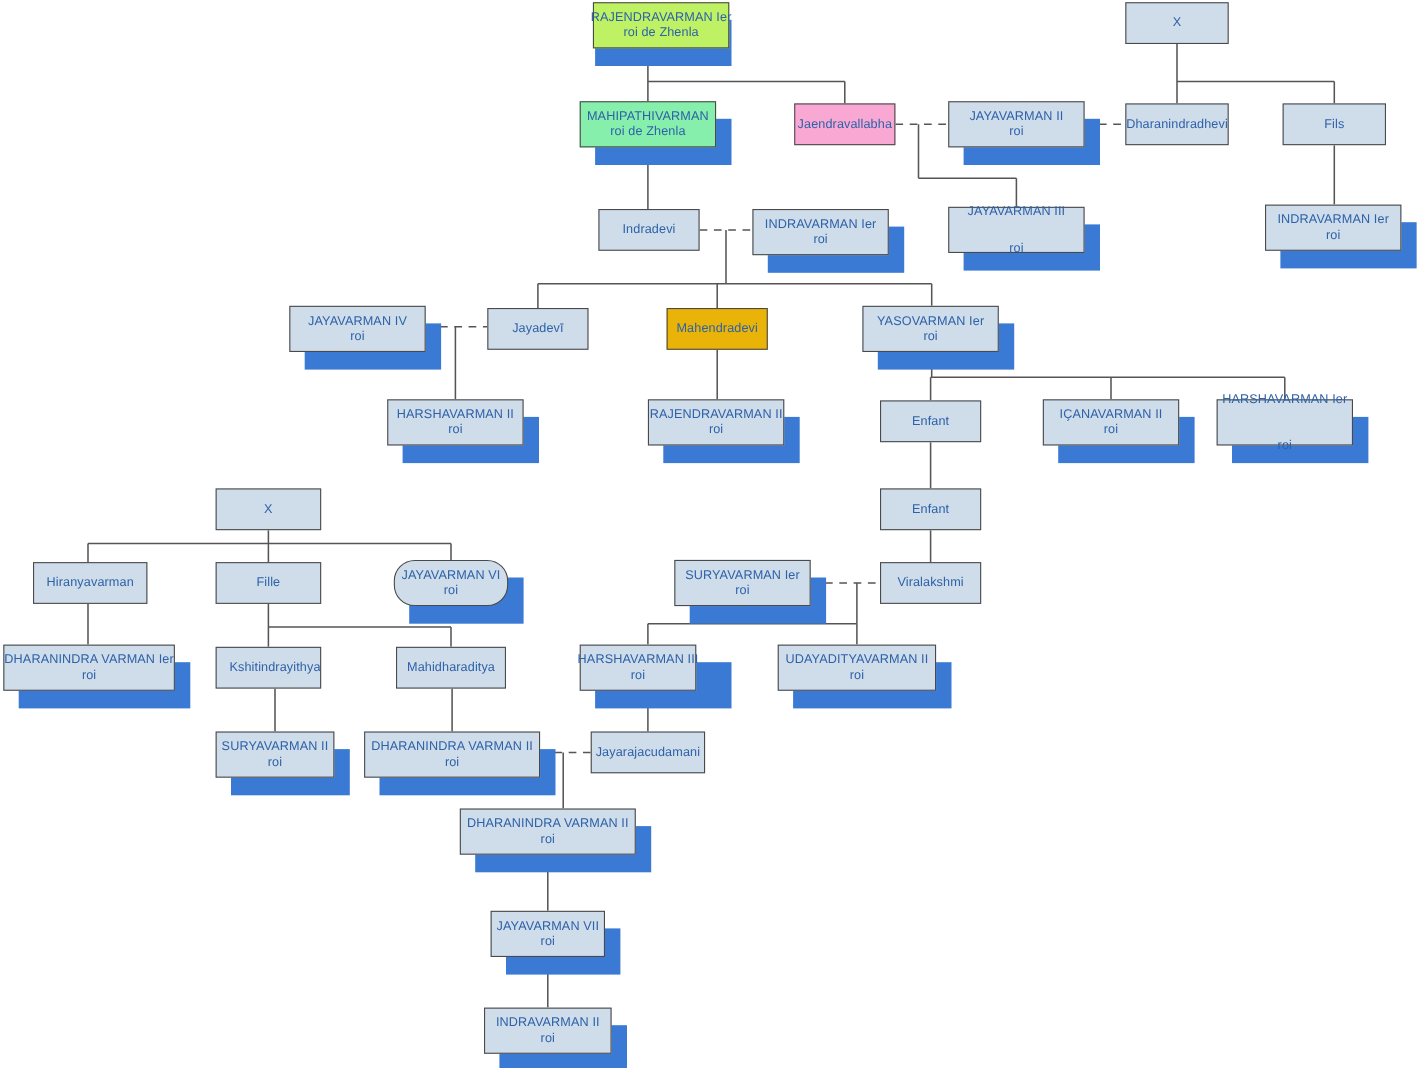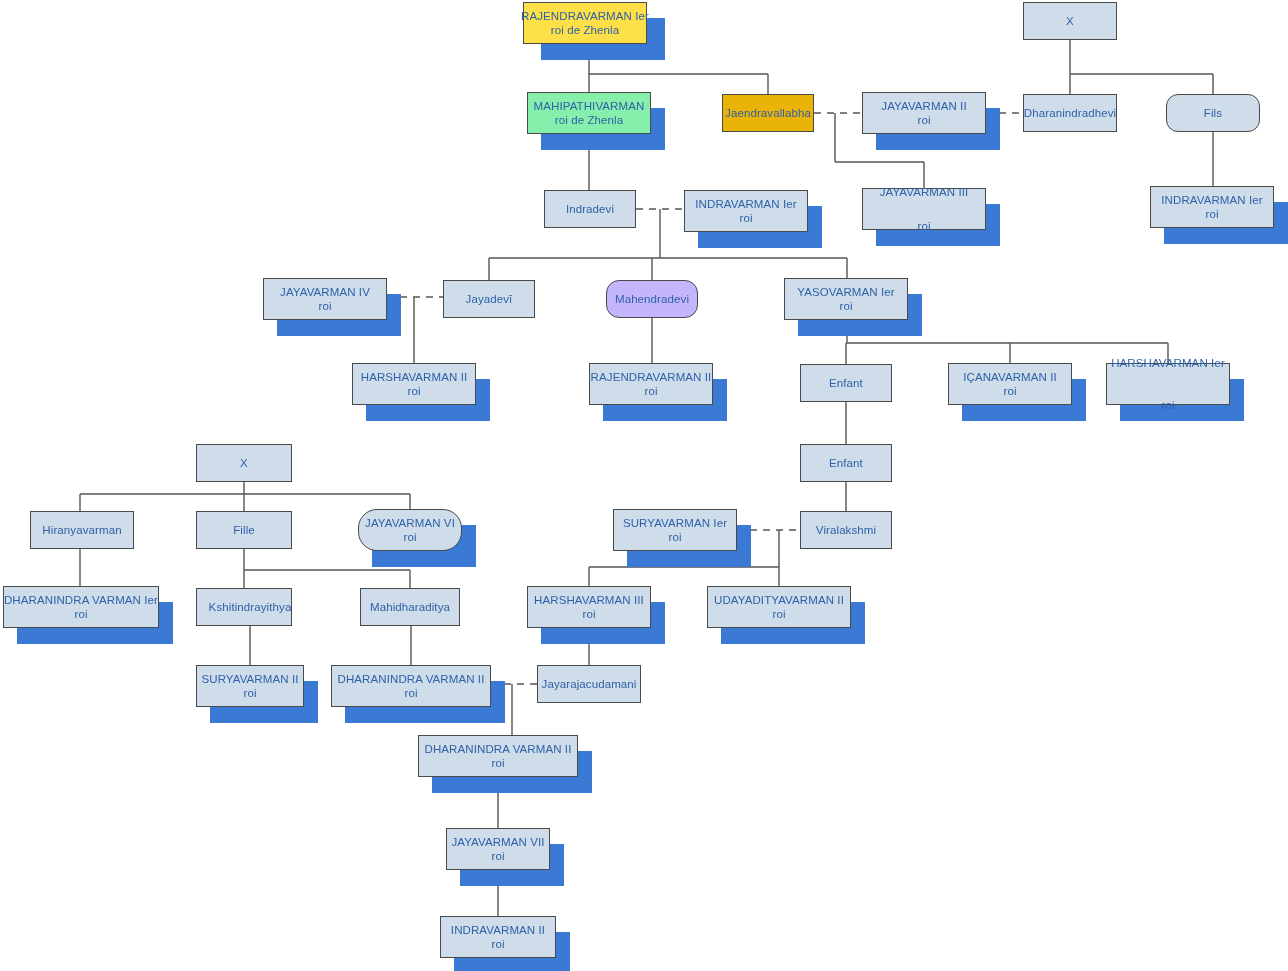--- a/index.html
+++ b/index.html
@@ -118,44 +118,44 @@
 
       <path d="M512,684 L512,735"></path>
 
       <path d="M498,777 L498,828"></path>
       <path d="M498,870 L498,916"></path>
     </g>
   </svg>
 
   <div id="nodes-layer">
       <div class="shadow" style="left: 541px; top: 18px; width: 124px; height: 42px; background: rgb(58, 122, 212);"></div>
-      <div class="node" style="left: 523px; top: 2px; width: 124px; height: 42px; background: #fde047; border-color: rgb(74, 74, 74); color: rgb(46, 98, 168);">
+      <div class="node" style="left: 539px; top: 2px; width: 124px; height: 42px; background: #bef264; border-color: rgb(74, 74, 74); color: rgb(46, 98, 168);">
         <span class="nm">RAJENDRAVARMAN Ier</span>
         <span class="ttl">roi de Zhenla</span>
       </div>
       <div class="node" style="left: 1023px; top: 2px; width: 94px; height: 38px; background: rgb(207, 220, 234); border-color: rgb(74, 74, 74); color: rgb(46, 98, 168);">
         <span class="nm">X</span>
       </div>
       <div class="shadow" style="left: 541px; top: 108px; width: 124px; height: 42px; background: rgb(58, 122, 212);"></div>
       <div class="node" style="left: 527px; top: 92px; width: 124px; height: 42px; background: #86efac; border-color: rgb(74, 74, 74); color: rgb(46, 98, 168);">
         <span class="nm">MAHIPATHIVARMAN</span>
         <span class="ttl">roi de Zhenla</span>
       </div>
-      <div class="node" style="left: 722px; top: 94px; width: 92px; height: 38px; background: #eab308; border-color: rgb(74, 74, 74); color: rgb(46, 98, 168);">
+      <div class="node" style="left: 722px; top: 94px; width: 92px; height: 38px; background: #f9a8d4; border-color: rgb(74, 74, 74); color: rgb(46, 98, 168);">
         <span class="nm">Jaendravallabha</span>
       </div>
       <div class="shadow" style="left: 876px; top: 108px; width: 124px; height: 42px; background: rgb(58, 122, 212);"></div>
       <div class="node" style="left: 862px; top: 92px; width: 124px; height: 42px; background: rgb(207, 220, 234); border-color: rgb(74, 74, 74); color: rgb(46, 98, 168);">
         <span class="nm">JAYAVARMAN II</span>
         <span class="ttl">roi</span>
       </div>
       <div class="node" style="left: 1023px; top: 94px; width: 94px; height: 38px; background: rgb(207, 220, 234); border-color: rgb(74, 74, 74); color: rgb(46, 98, 168);">
         <span class="nm">Dharanindradhevi</span>
       </div>
-      <div class="node" style="left: 1166px; top: 94px; width: 94px; height: 38px; background: rgb(207, 220, 234); border-color: rgb(74, 74, 74); color: rgb(46, 98, 168); border-radius: 12px;">
+      <div class="node" style="left: 1166px; top: 94px; width: 94px; height: 38px; background: rgb(207, 220, 234); border-color: rgb(74, 74, 74); color: rgb(46, 98, 168);">
         <span class="nm">Fils</span>
       </div>
       <div class="node" style="left: 544px; top: 190px; width: 92px; height: 38px; background: rgb(207, 220, 234); border-color: rgb(74, 74, 74); color: rgb(46, 98, 168);">
         <span class="nm">Indradevi</span>
       </div>
       <div class="shadow" style="left: 698px; top: 206px; width: 124px; height: 42px; background: rgb(58, 122, 212);"></div>
       <div class="node" style="left: 684px; top: 190px; width: 124px; height: 42px; background: rgb(207, 220, 234); border-color: rgb(74, 74, 74); color: rgb(46, 98, 168);">
         <span class="nm">INDRAVARMAN Ier</span>
         <span class="ttl">roi</span>
       </div>
@@ -170,21 +170,21 @@
         <span class="ttl">roi</span>
       </div>
       <div class="shadow" style="left: 277px; top: 294px; width: 124px; height: 42px; background: rgb(58, 122, 212);"></div>
       <div class="node" style="left: 263px; top: 278px; width: 124px; height: 42px; background: rgb(207, 220, 234); border-color: rgb(74, 74, 74); color: rgb(46, 98, 168);">
         <span class="nm">JAYAVARMAN IV</span>
         <span class="ttl">roi</span>
       </div>
       <div class="node" style="left: 443px; top: 280px; width: 92px; height: 38px; background: rgb(207, 220, 234); border-color: rgb(74, 74, 74); color: rgb(46, 98, 168);">
         <span class="nm">Jayadevī</span>
       </div>
-      <div class="node" style="left: 606px; top: 280px; width: 92px; height: 38px; background: #c4b5fd; border-color: rgb(74, 74, 74); color: rgb(46, 98, 168); border-radius: 13px;">
+      <div class="node" style="left: 606px; top: 280px; width: 92px; height: 38px; background: #eab308; border-color: rgb(74, 74, 74); color: rgb(46, 98, 168);">
         <span class="nm">Mahendradevi</span>
       </div>
       <div class="shadow" style="left: 798px; top: 294px; width: 124px; height: 42px; background: rgb(58, 122, 212);"></div>
       <div class="node" style="left: 784px; top: 278px; width: 124px; height: 42px; background: rgb(207, 220, 234); border-color: rgb(74, 74, 74); color: rgb(46, 98, 168);">
         <span class="nm">YASOVARMAN Ier</span>
         <span class="ttl">roi</span>
       </div>
       <div class="shadow" style="left: 366px; top: 379px; width: 124px; height: 42px; background: rgb(58, 122, 212);"></div>
       <div class="node" style="left: 352px; top: 363px; width: 124px; height: 42px; background: rgb(207, 220, 234); border-color: rgb(74, 74, 74); color: rgb(46, 98, 168);">
         <span class="nm">HARSHAVARMAN II</span>
@@ -238,21 +238,21 @@
         <span class="nm">DHARANINDRA VARMAN Ier</span>
         <span class="ttl">roi</span>
       </div>
       <div class="node" style="left: 196px; top: 588px; width: 96px; height: 38px; background: rgb(207, 220, 234); border-color: rgb(74, 74, 74); color: rgb(46, 98, 168); padding-left: 12px;">
         <span class="nm">Kshitindrayithya</span>
       </div>
       <div class="node" style="left: 360px; top: 588px; width: 100px; height: 38px; background: rgb(207, 220, 234); border-color: rgb(74, 74, 74); color: rgb(46, 98, 168);">
         <span class="nm">Mahidharaditya</span>
       </div>
       <div class="shadow" style="left: 541px; top: 602px; width: 124px; height: 42px; background: rgb(58, 122, 212);"></div>
-      <div class="node" style="left: 527px; top: 586px; width: 124px; height: 42px; background: rgb(207, 220, 234); border-color: rgb(74, 74, 74); color: rgb(46, 98, 168);">
+      <div class="node" style="left: 527px; top: 586px; width: 106px; height: 42px; background: rgb(207, 220, 234); border-color: rgb(74, 74, 74); color: rgb(46, 98, 168);">
         <span class="nm">HARSHAVARMAN III</span>
         <span class="ttl">roi</span>
       </div>
       <div class="shadow" style="left: 721px; top: 602px; width: 144px; height: 42px; background: rgb(58, 122, 212);"></div>
       <div class="node" style="left: 707px; top: 586px; width: 144px; height: 42px; background: rgb(207, 220, 234); border-color: rgb(74, 74, 74); color: rgb(46, 98, 168);">
         <span class="nm">UDAYADITYAVARMAN II</span>
         <span class="ttl">roi</span>
       </div>
       <div class="shadow" style="left: 210px; top: 681px; width: 108px; height: 42px; background: rgb(58, 122, 212);"></div>
       <div class="node" style="left: 196px; top: 665px; width: 108px; height: 42px; background: rgb(207, 220, 234); border-color: rgb(74, 74, 74); color: rgb(46, 98, 168);">

